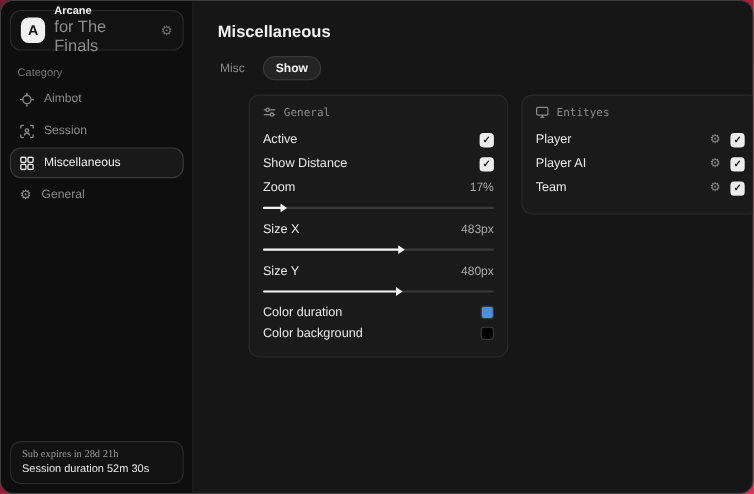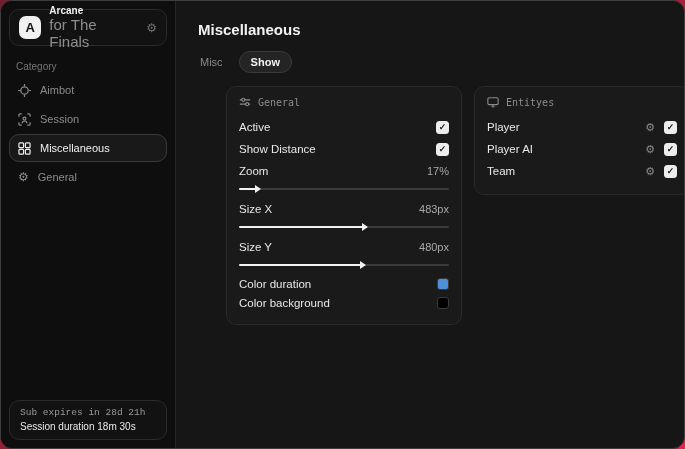--- a/index.html
+++ b/index.html
@@ -56,21 +56,21 @@
   .nav-item svg { flex:0 0 auto; }
   .nav-item.selected {
     border-color:#3a3a3a; background:#191919; color:#f0f0f0;
   }
   .sidebar-footer {
     margin-top:auto;
     border:1px solid #2b2b2b; border-radius:10px;
     background:#121212;
     padding:6px 10px 7px;
   }
-  .footer-line1 { font-family:Liberation Mono, monospace; font-size:9.5px; color:#9a9a9a; margin-bottom:3px; }
+  .footer-line1 { font-family:Liberation Serif, serif; font-size:9.5px; color:#9a9a9a; margin-bottom:3px; }
   .footer-line2 { font-size:10px; color:#e9e9e9; }
   
   .main { flex:1; padding:12px 14px 12px 10px; }
   .page-title { margin:8px 0 0 12px; font-size:15px; font-weight:bold; color:#f2f2f2; }
   .tabs { display:flex; align-items:flex-start; gap:4px; margin:13px 0 0 2px; }
   .tab {
     font-size:11px; color:#8a8a8a;
     padding:4px 11px; border-radius:14px;
     border:1px solid transparent; cursor:pointer;
   }
@@ -179,21 +179,21 @@
         <span>Miscellaneous</span>
       </div>
       <div class="nav-item">
         <span class="icon-dim" style="font-size:12px;line-height:1;">⚙</span>
         <span>General</span>
       </div>
     </div>
 
     <div class="sidebar-footer">
       <div class="footer-line1">Sub expires in 28d 21h</div>
-      <div class="footer-line2">Session duration 18m 30s</div>
+      <div class="footer-line2">Session duration 52m 30s</div>
     </div>
   </div>
 
   <div class="main">
 
     <div class="page-title">Miscellaneous</div>
 
     <div class="tabs">
       <div class="tab">Misc</div>
       <div class="tab active">Show</div>

